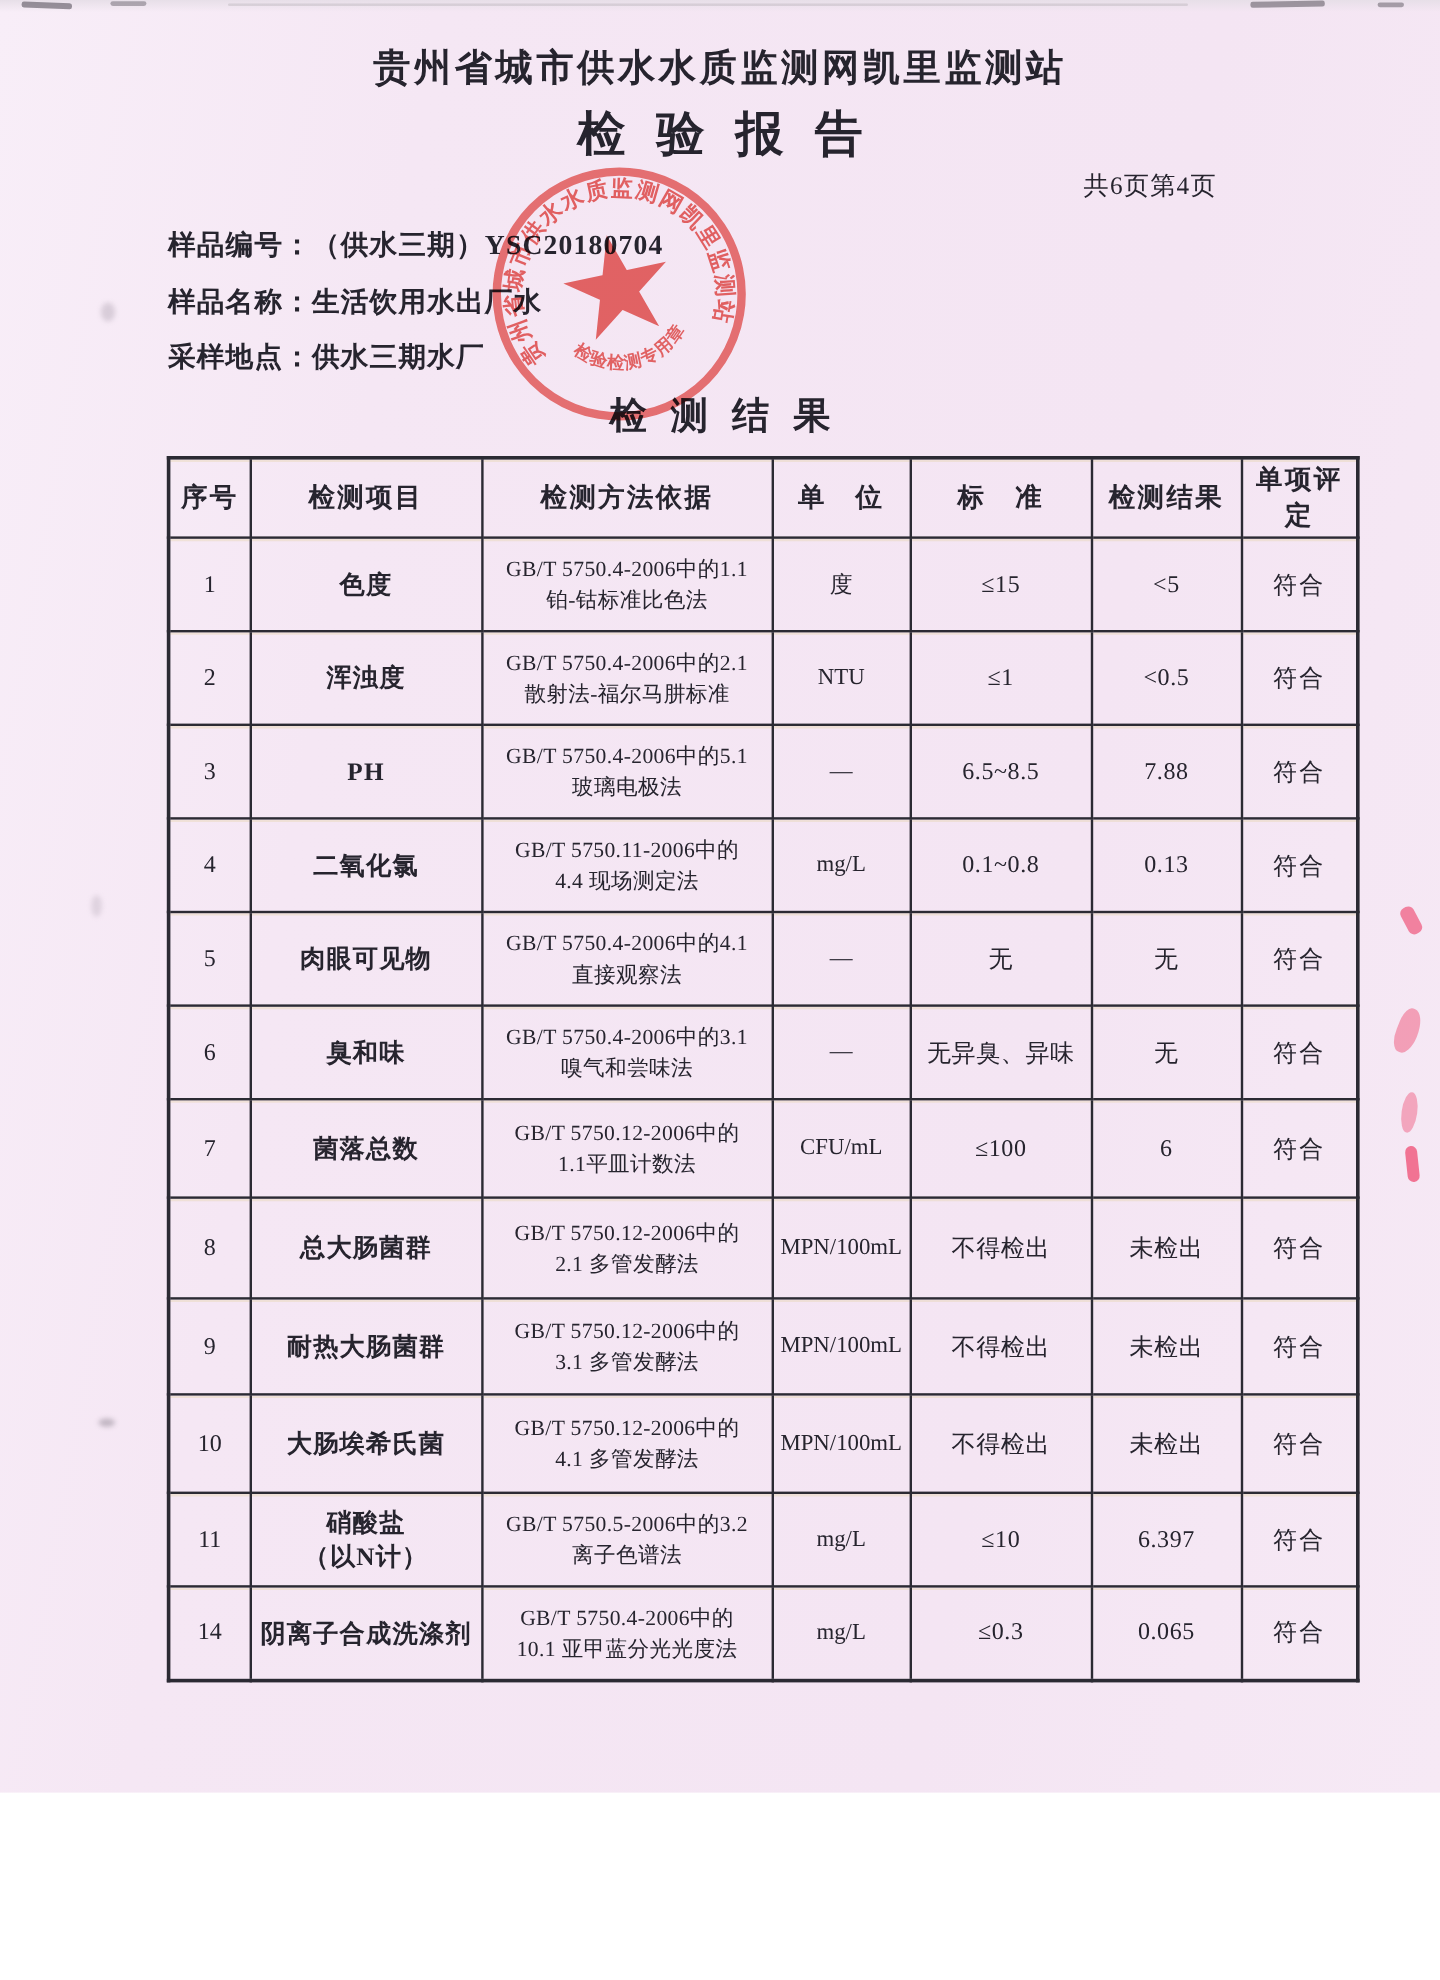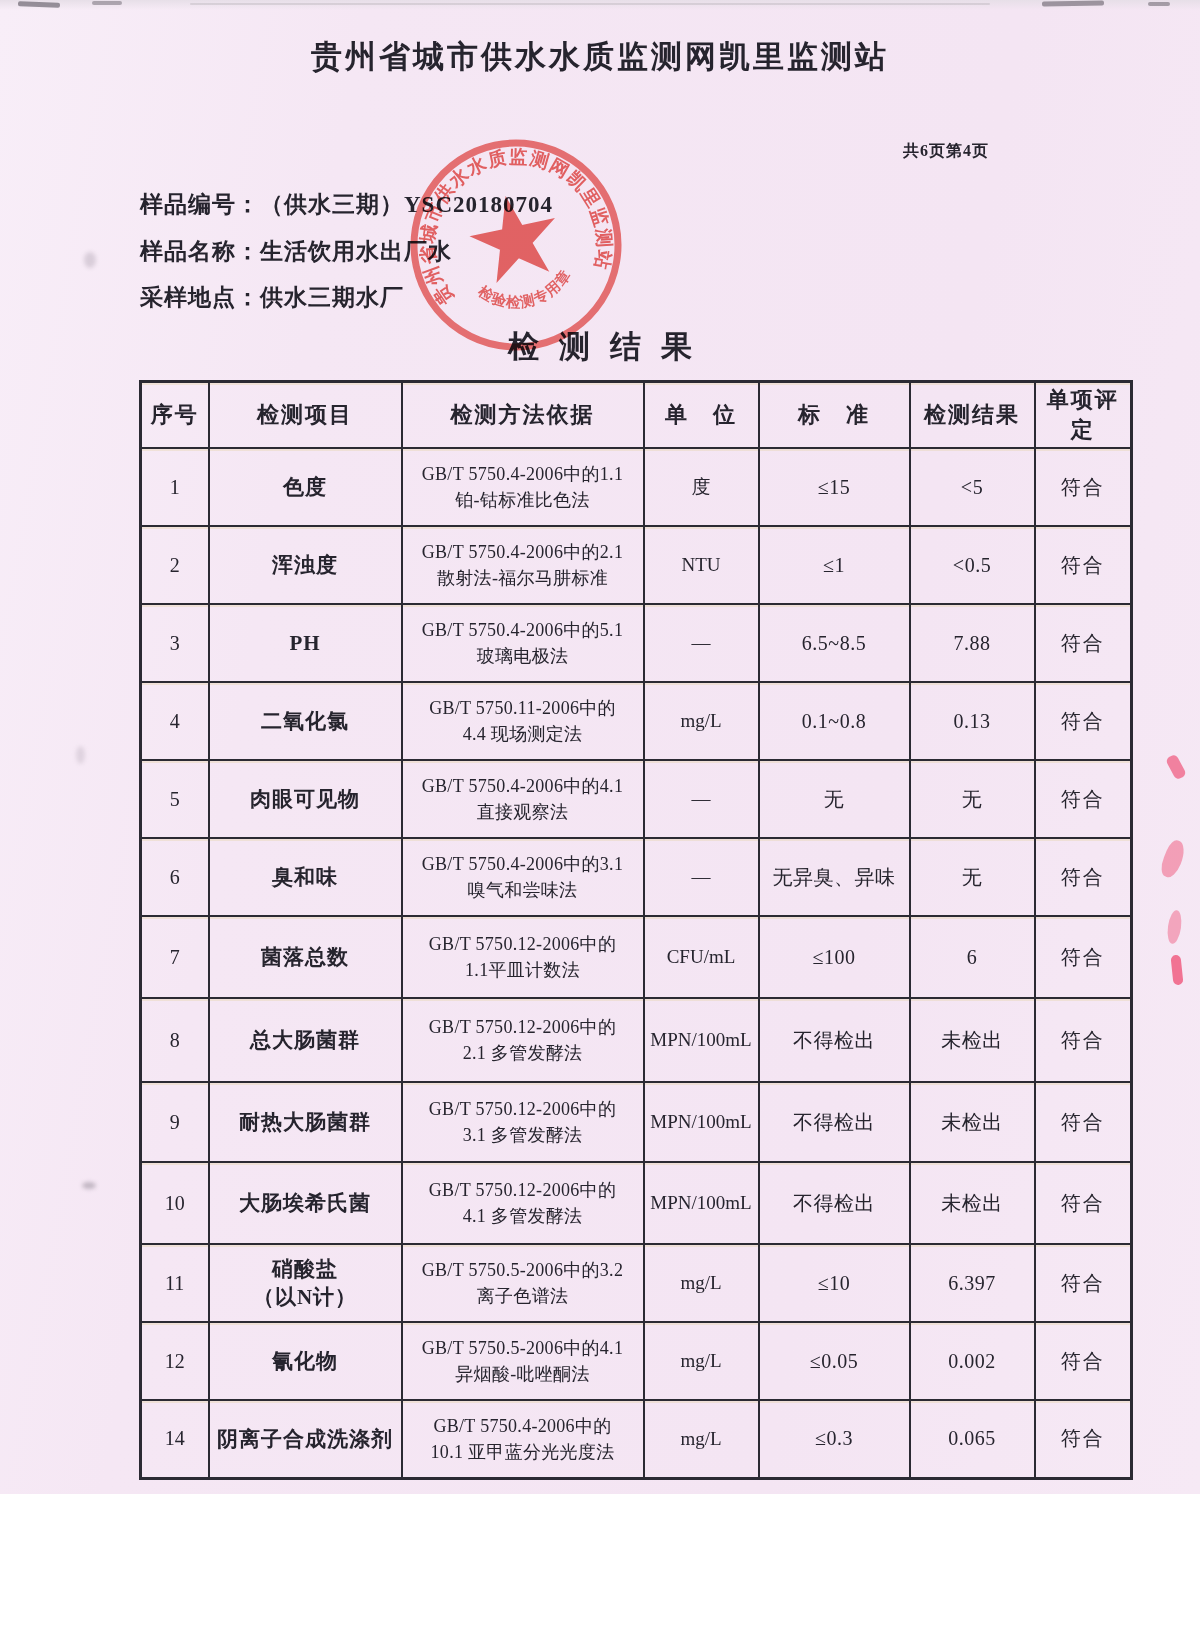--- a/index.html
+++ b/index.html
@@ -8,21 +8,21 @@
     background: linear-gradient(100deg, #f8eef8 0%, #f5e7f4 25%, #f4e5f3 70%, #f6e9f5 100%);
     font-family:"Liberation Serif","DejaVu Serif",serif;
     color:#26242e;
   }
   
   .org-title { position:absolute; top:36px; left:0; width:100%; text-align:center;
     font-size:31px; font-weight:700; letter-spacing:3px; }
   .report-title { position:absolute; top:84px; left:0; width:100%; text-align:center;
     font-size:40px; font-weight:700; letter-spacing:26px; text-indent:26px; }
   .page-indicator { position:absolute; top:141px; left:903px;
-    font-size:16px; font-weight:700; letter-spacing:1px; }
+    font-size:21px; font-weight:400; letter-spacing:1px; }
   
   .field-line { position:absolute; left:140px; display:flex; 
     font-size:23px; font-weight:700; letter-spacing:1px; }
   .field-line.f1 { top:189px; }
   .field-line.f2 { top:236px; }
   .field-line.f3 { top:282px; }
   
   .section-title { position:absolute; top:326px; left:0; width:100%; text-align:center;
     font-size:31px; font-weight:700; letter-spacing:20px; text-indent:20px; }
   
@@ -88,20 +88,21 @@
   </div>
   <div class="edge-dot d1"></div>
   <div class="edge-dot d2"></div>
   <div class="edge-dot d3"></div>
   <div class="pink-mark m1"></div>
   <div class="pink-mark m2"></div>
   <div class="pink-mark m3"></div>
   <div class="pink-mark m4"></div>
 
   <div class="org-title">贵州省城市供水水质监测网凯里监测站</div>
+  <div class="report-title">检验报告</div>
   <div class="page-indicator">共6页第4页</div>
 
   <div class="field-line f1">
     <span>样品编号：</span>
     <span>（供水三期）YSC20180704</span>
   </div>
   <div class="field-line f2">
     <span>样品名称：</span>
     <span>生活饮用水出厂水</span>
   </div>
@@ -254,30 +255,20 @@
           <td class="col-item">硝酸盐
 （以N计）</td>
           <td class="col-method">GB/T 5750.5-2006中的3.2
 离子色谱法</td>
           <td class="col-unit">mg/L</td>
           <td class="col-standard">≤10</td>
           <td class="col-result">6.397</td>
           <td class="col-evaluation">符合</td>
         </tr>
         <tr>
-          <td class="col-index">12</td>
-          <td class="col-item">氰化物</td>
-          <td class="col-method">GB/T 5750.5-2006中的4.1
-异烟酸-吡唑酮法</td>
-          <td class="col-unit">mg/L</td>
-          <td class="col-standard">≤0.05</td>
-          <td class="col-result">0.002</td>
-          <td class="col-evaluation">符合</td>
-        </tr>
-        <tr>
           <td class="col-index">14</td>
           <td class="col-item">阴离子合成洗涤剂</td>
           <td class="col-method">GB/T 5750.4-2006中的
 10.1 亚甲蓝分光光度法</td>
           <td class="col-unit">mg/L</td>
           <td class="col-standard">≤0.3</td>
           <td class="col-result">0.065</td>
           <td class="col-evaluation">符合</td>
         </tr>
       </tbody>

